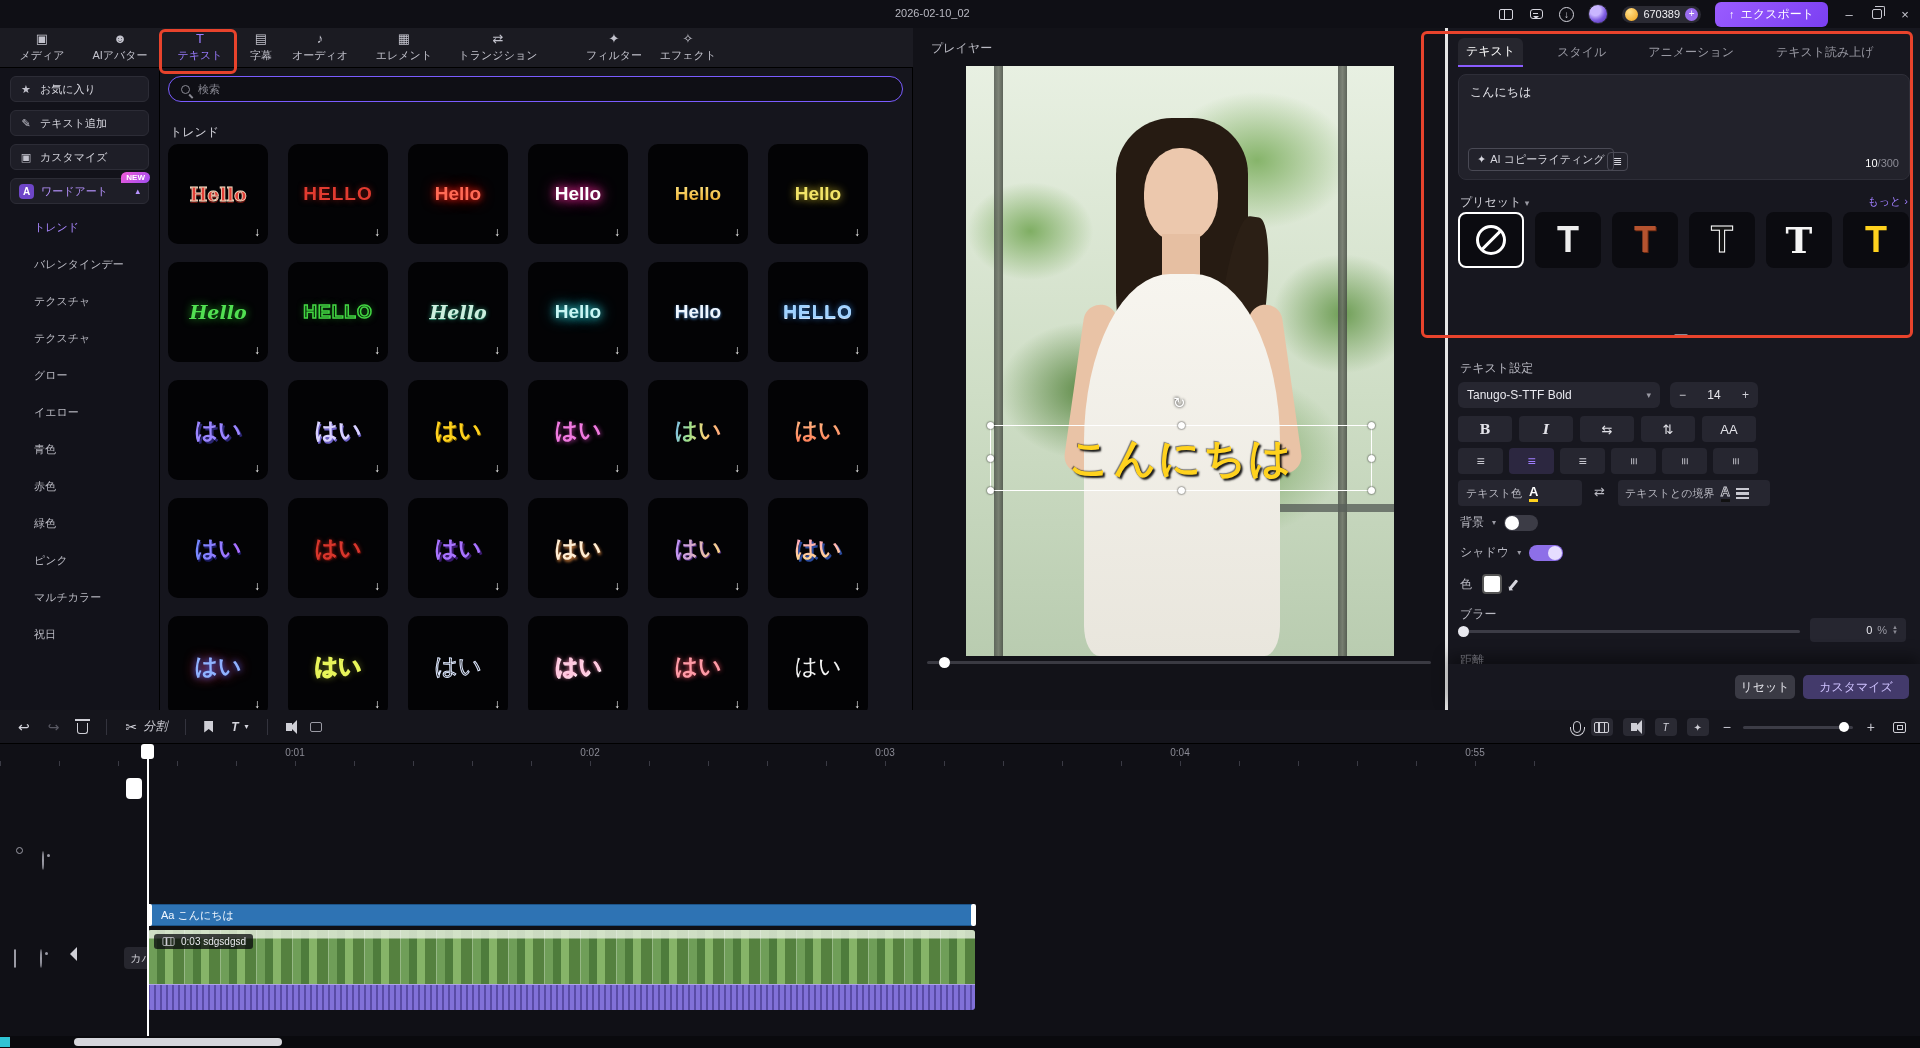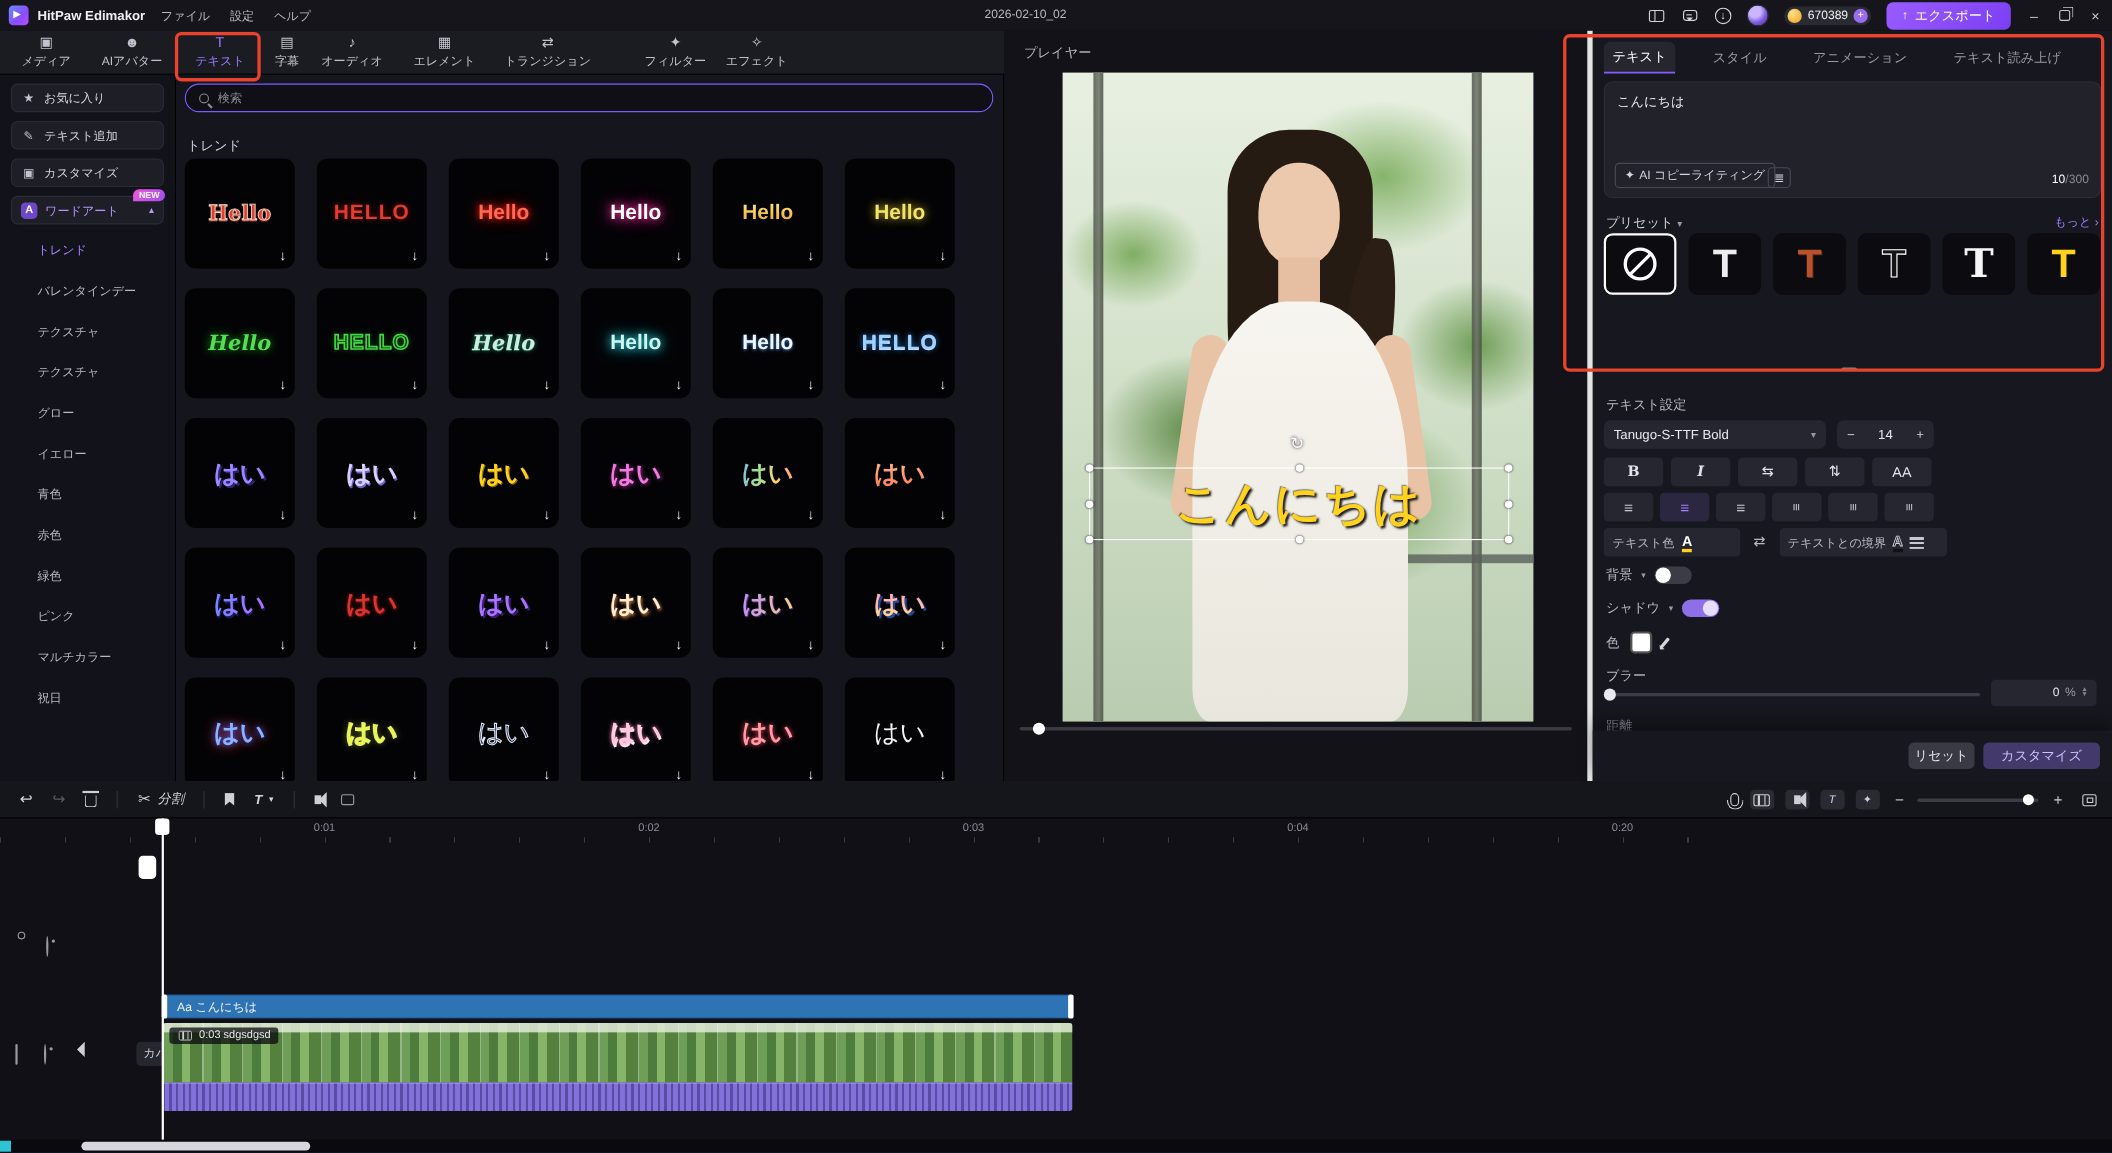--- a/index.html
+++ b/index.html
@@ -98,21 +98,21 @@
   .s-purplegold{background:linear-gradient(100deg,#b98aff,#ffd97a);-webkit-background-clip:text;background-clip:text;color:transparent;font-weight:900;filter:drop-shadow(1px 1px 0 #4a2a7a);}
   .s-pinkyellow{background:linear-gradient(#ff9ccb,#ffe08a);-webkit-background-clip:text;background-clip:text;color:transparent;font-weight:900;filter:drop-shadow(2px 2px 0 #2a4a9e);}
   .s-blueneon{color:#8fb2ff;font-weight:700;text-shadow:0 0 6px #2a5aff,0 0 12px #ff3a3a;}
   .s-limeneon{color:transparent;-webkit-text-stroke:1.2px #e8f55a;font-weight:700;text-shadow:0 0 7px rgba(220,240,60,.6);}
   .s-thinwhite{color:transparent;-webkit-text-stroke:1px #dfe9ff;font-weight:400;}
   .s-pinkdot{color:#ffc9e0;font-weight:900;text-shadow:0 0 4px #ff8ab8,1px 1px 0 #fff;}
   .s-pinkred{color:#ff9aa6;font-weight:700;text-shadow:0 0 5px #e84a5a;}
   .s-plainwhite{color:#f2f2f2;font-weight:500;}
 
   
-  #player{left:913px;top:28px;width:535px;height:682px;background:#121218;border-right:5px solid #e5e5e5;}
+  #player{left:913px;top:28px;width:535px;height:682px;background:#121218;border-right:3px solid #e5e5e5;}
   #player-header{position:absolute;left:18px;top:12px;font-size:12px;color:#b9b9c2;}
   #video{position:absolute;left:53px;top:38px;width:428px;height:590px;overflow:hidden;background:
     radial-gradient(90px 70px at 15% 28%,#7fae63 0%,transparent 70%),
     radial-gradient(130px 95px at 68% 16%,#86b46a 0%,transparent 72%),
     radial-gradient(100px 85px at 88% 42%,#6f9e56 0%,transparent 70%),
     radial-gradient(120px 95px at 28% 55%,#5d8a46 0%,transparent 72%),
     radial-gradient(150px 110px at 62% 66%,#75a35c 0%,transparent 75%),
     linear-gradient(#e8f0e2,#cfdec6 55%,#b9ccb0);}
   .mullion{position:absolute;top:0;bottom:0;width:9px;background:linear-gradient(90deg,#4e544c,#6a7064,#454b42);opacity:.85;}
   .sill{position:absolute;height:8px;background:#59605a;opacity:.8;}
@@ -291,27 +291,20 @@
   #ph-badge{position:absolute;left:126px;top:68px;width:16px;height:21px;background:#fff;border-radius:4px;z-index:21;}
   #hscroll{position:absolute;left:0;top:326px;width:1920px;height:12px;background:#0a0a0e;}
   #hscroll .thumb{position:absolute;left:74px;top:2px;width:208px;height:8px;background:#d6d6dc;border-radius:4px;}
   #hscroll .corner{position:absolute;left:0;top:1px;width:10px;height:10px;background:#2fc4d4;}
 </style>
 </head>
 <body>
 
 <div id="stage">
 
-  <div class="abs" id="titlebar">
-    <div id="logo"></div>
-    <span class="app-title">HitPaw Edimakor</span>
-    <span class="menu-item">ファイル</span>
-    <span class="menu-item">設定</span>
-    <span class="menu-item">ヘルプ</span>
-  </div>
   <div class="abs" id="project-title">2026-02-10_02</div>
   <div id="tb-right">
     <span class="wicon">
         <span class="i-layout"></span>
       </span>
     <span class="wicon">
         <span class="i-chat"></span>
       </span>
     <span class="wicon">
         <span class="i-dl">↓</span>
@@ -740,21 +733,21 @@
         <span class="tl-ic">
             <span class="i-fit"></span>
           </span>
       </div>
     </div>
     <div id="ruler">
         <span class="rlabel" style="left: 278px;">0:01</span>
         <span class="rlabel" style="left: 573px;">0:02</span>
         <span class="rlabel" style="left: 868px;">0:03</span>
         <span class="rlabel" style="left: 1163px;">0:04</span>
-        <span class="rlabel" style="left: 1458px;">0:20</span>
+        <span class="rlabel" style="left: 1458px;">0:55</span>
       </div>
     <div id="lanes">
       <span class="hdr-ic" style="left:18px;top:84px;"><span class="i-wand"></span></span>
       <span class="hdr-ic" style="left:42px;top:86px;"><span class="i-eye"></span></span>
       <span class="hdr-ic" style="left:14px;top:184px;"><span class="i-boxsq"></span></span>
       <span class="hdr-ic" style="left:40px;top:184px;"><span class="i-eye"></span></span>
       <span class="hdr-ic" style="left:66px;top:184px;"><span class="i-spk"></span></span>
       <span id="cover-btn">カバー</span>
       <div id="text-clip">
         <span class="cl">Aa こんにちは</span>

